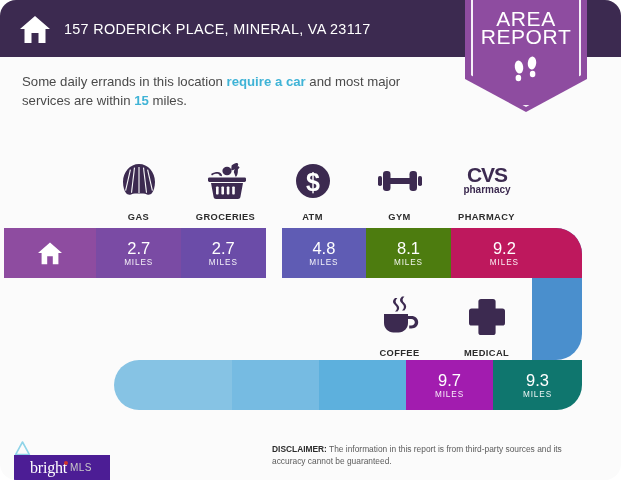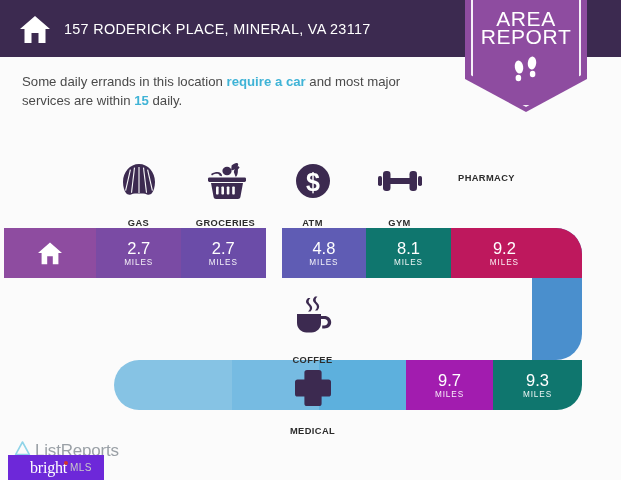--- a/index.html
+++ b/index.html
@@ -7,20 +7,21 @@
     width: 621px; height: 480px;
     background: #ffffff;
     font-family: "Liberation Sans", sans-serif;
     overflow: hidden;
   }
   #page {
     position: relative;
     width: 621px; height: 480px;
     background: #fbfbfb;
     overflow: hidden;
+    border-radius: 16px;
   }
 
   
   .header-bar {
     position: absolute; left: 0; top: 0;
     width: 621px; height: 57px;
     background: #3c2a50;
     display: flex; align-items: center;
   }
   .header-home-icon {
@@ -85,21 +86,21 @@
   .icon-cell {
     flex: 1 1 0;
     display: flex; flex-direction: column;
     align-items: center; justify-content: flex-start;
   }
   .icon-art {
     height: 46px;
     display: flex; align-items: center; justify-content: center;
   }
   .icon-label {
-    margin-top: 15px;
+    margin-top: 8px;
     font-size: 9.3px; font-weight: bold;
     color: #2c2c2c; letter-spacing: 0.4px;
   }
 
   
   .ribbon { position: absolute; left: 4px; top: 228px; width: 621px; height: 185px; }
 
   .bar1 {
     position: absolute; left: 0; top: 0;
     width: 578px; height: 50px;
@@ -130,38 +131,37 @@
     color: #ffffff;
   }
   .seg .num { font-size: 16.5px; line-height: 17px; font-weight: 400; }
   .seg .unit { font-size: 8.2px; letter-spacing: 0.9px; margin-top: 1px; opacity: 0.93; }
   .seg-home { display: flex; align-items: center; justify-content: center; }
   .icon-row-2 {
     position: absolute; left: 95px; top: 294px;
     width: 435px; height: 66px;
     display: flex;
     z-index: 5;
-    flex-direction: column;
   }
 
   
   .footer-listreports {
     position: absolute; left: 14px; top: 440px;
     display: flex; align-items: center; gap: 4px;
     z-index: 2;
   }
   .lr-text {
     font-size: 17px; color: #9aa0a6; letter-spacing: -0.2px;
   }
   .bright-badge {
-    position: absolute; left: 8px; top: 455px;
+    position: absolute; left: 14px; top: 455px;
     width: 96px; height: 25px;
-    background: #6d28d9;
+    background: #4c1d95;
     display: flex; align-items: center;
-    padding-left: 22px; gap: 3px;
+    padding-left: 16px; gap: 3px;
     z-index: 3;
   }
   .bright-word {
     font-family: "Liberation Serif", serif;
     font-size: 16px; color: #ffffff; letter-spacing: -0.2px;
     position: relative;
   }
   .bright-dot {
     position: absolute; right: -1px; top: 2px;
     width: 4px; height: 4px; background: #d0342c; border-radius: 50%;
@@ -200,21 +200,21 @@
       <svg width="30" height="34" viewBox="0 0 30 34">
         <ellipse cx="8" cy="11" rx="4.2" ry="6.6" fill="#ffffff" transform="rotate(-8 8 11)"></ellipse>
         <ellipse cx="7.4" cy="22" rx="2.8" ry="3.2" fill="#ffffff"></ellipse>
         <ellipse cx="21" cy="7" rx="4.2" ry="6.6" fill="#ffffff" transform="rotate(6 21 7)"></ellipse>
         <ellipse cx="21.6" cy="18" rx="2.8" ry="3.2" fill="#ffffff"></ellipse>
       </svg>
     </div>
   </div>
 
   <div class="intro">
-    <span>Some daily errands in this location </span><span class="accent">require a car</span><span> and most major services are within </span><span class="accent">15</span><span> daily.</span>
+    <span>Some daily errands in this location </span><span class="accent">require a car</span><span> and most major services are within </span><span class="accent">15</span><span> miles.</span>
   </div>
 
   <div class="icon-row-1">
     <div class="icon-cell">
       <div class="icon-art">
         <svg width="42" height="42" viewBox="0 0 42 42">
           <path d="M21 4 C30 4 37 12 37 22 C37 27 35.5 31 34 33 C33 34.4 31 35 29 34.4 C26.5 33.6 24 33.6 21 33.6 C18 33.6 15.5 33.6 13 34.4 C11 35 9 34.4 8 33 C6.5 31 5 27 5 22 C5 12 12 4 21 4 Z" fill="#3c2a50"></path>
           <g stroke="#fbfbfb" stroke-width="1.1" fill="none">
             <path d="M21 7 L21 33"></path>
             <path d="M16.5 7.6 L13.5 32.8"></path>
@@ -269,20 +269,26 @@
             <rect x="33.5" y="7" width="7.5" height="20" rx="3.2"></rect>
             <rect x="42" y="12" width="4" height="10" rx="1.8"></rect>
             <rect x="13" y="14" width="22" height="6" rx="1"></rect>
           </g>
         </svg>
       </div>
       <div class="icon-label">GYM</div>
     </div>
 
     <div class="icon-cell">
+      <div class="icon-art">
+        <svg width="62" height="40" viewBox="0 0 62 40">
+          <text x="31" y="21" text-anchor="middle" font-family="Liberation Sans, sans-serif" font-size="21" font-weight="bold" fill="#3c2a50" letter-spacing="-1">CVS</text>
+          <text x="31" y="32" text-anchor="middle" font-family="Liberation Sans, sans-serif" font-size="10" font-weight="bold" fill="#3c2a50">pharmacy</text>
+        </svg>
+      </div>
       <div class="icon-label">PHARMACY</div>
     </div>
   </div>
 
   <div class="ribbon">
 
     <div class="bar1-tail"></div>
 
     <div class="bar1">
       <div class="seg seg-home" style="width:95px;background:#8e4ca0;">
@@ -295,21 +301,21 @@
         <span class="unit">MILES</span>
       </div>
       <div class="seg" style="width:87px;background:#6b4ca8;">
         <span class="num">2.7</span>
         <span class="unit">MILES</span>
       </div>
       <div class="seg" style="width:87px;background:#5f5cb4;margin-left:16px;">
         <span class="num">4.8</span>
         <span class="unit">MILES</span>
       </div>
-      <div class="seg" style="width:87px;background:#0f766e;">
+      <div class="seg" style="width:87px;background:#4d7c0f;">
         <span class="num">8.1</span>
         <span class="unit">MILES</span>
       </div>
       <div class="seg" style="width:135px;background:#be185d;">
         <span class="num" style="margin-left:-24px;">9.2</span>
         <span class="unit" style="margin-left:-24px;">MILES</span>
       </div>
     </div>
 
     <div class="bar2">
@@ -354,25 +360,27 @@
       <div class="icon-label">MEDICAL</div>
     </div>
   </div>
 
   <div class="footer-listreports">
     <span>
       <svg width="17" height="17" viewBox="0 0 17 17">
         <path d="M8.5 2 L15.4 14.6 H1.6 Z" fill="none" stroke="#8fd4e8" stroke-width="1.6" stroke-linejoin="round"></path>
       </svg>
     </span>
-    <span class="lr-text">ListReports</span>
   </div>
 
   <div class="bright-badge">
     <span class="bright-word">
       <span>bright</span>
       <span class="bright-dot"></span>
     </span>
     <span class="mls-word">MLS</span>
   </div>
 
+  <div class="disclaimer">
+    <b>DISCLAIMER:</b><span> The information in this report is from third-party sources and its accuracy cannot be guaranteed.</span>
+  </div>
 
 </div>
 
 </body></html>

